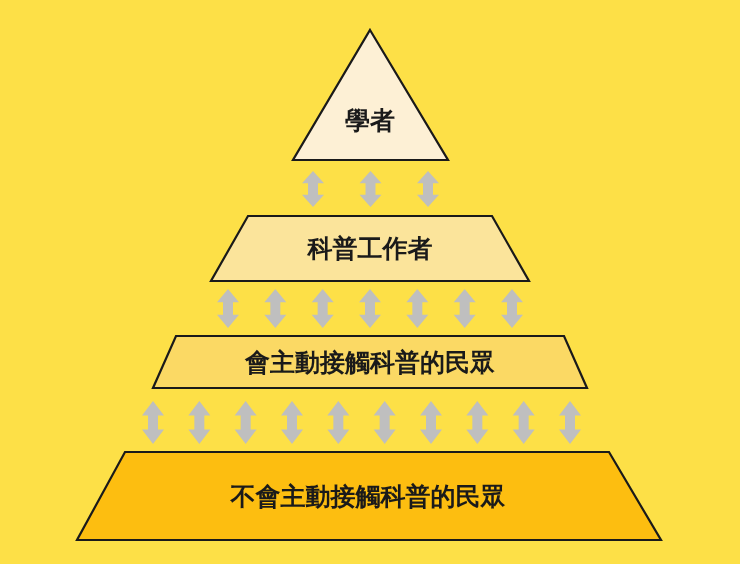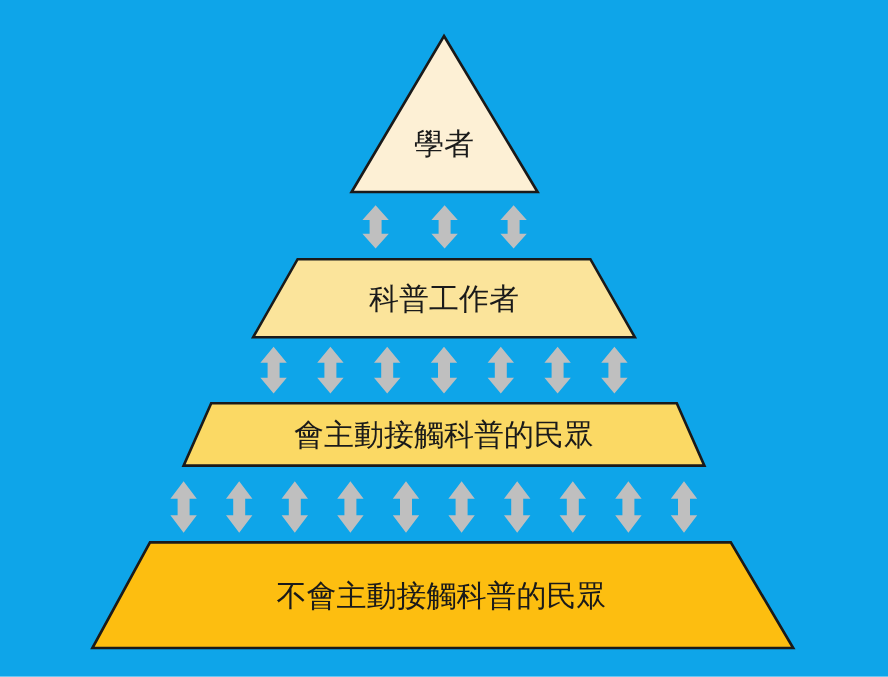--- a/index.html
+++ b/index.html
@@ -11,21 +11,22 @@
     width: 740px;
     height: 564px;
     font-family: "Liberation Sans", "DejaVu Sans", sans-serif;
     overflow: hidden;
     position: relative;
   }
   #pyramid-stage {
     position: relative;
     width: 740px;
     height: 564px;
-    background: #0ea5e9;
+    background: #fde047;
+    font-weight: bold;
   }
   #pyramid-svg {
     position: absolute;
     left: 0;
     top: 0;
     width: 740px;
     height: 564px;
     display: block;
   }
   .tier-shape {

